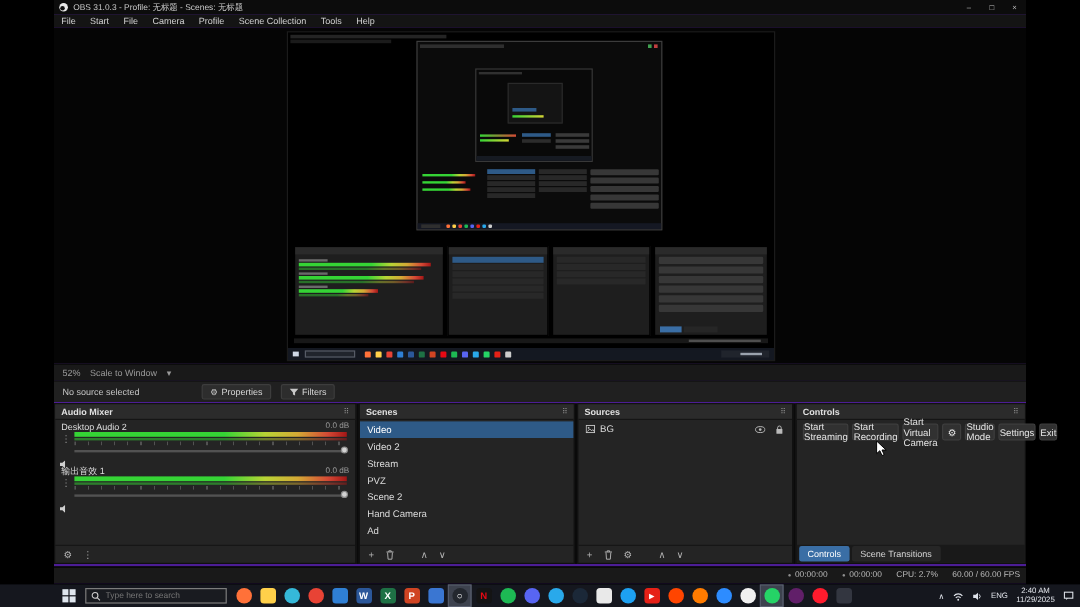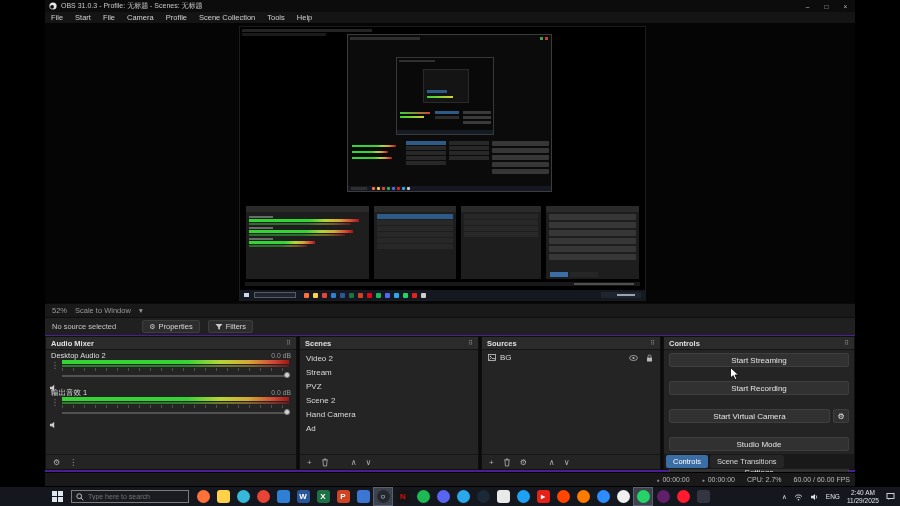--- a/index.html
+++ b/index.html
@@ -54,21 +54,21 @@
   .slider{position:relative;height:8px;margin-top:1px}
   .track{position:absolute;left:0;right:0;top:3px;height:2px;background:#525252}
   .handle{position:absolute;right:-1px;top:0;width:6px;height:6px;border-radius:3px;background:#d2d2d2;border:1px solid #8a8a8a}
   
   .list{position:absolute;left:0;right:0;top:14px;bottom:15px;overflow:hidden}
   .scene-row{height:14px;display:flex;align-items:center;padding-left:6px;font-size:8px;color:#dadada}
   .scene-row.sel{background:var(--accent,#2e5a87);color:#fff}
   .src-row{height:13px;display:flex;align-items:center;gap:4px;padding:0 6px;font-size:8px;color:#dadada}
   .row-icons{margin-left:auto;display:flex;gap:7px;align-items:center}
   
-  .ctrl-stack{position:absolute;left:5px;right:5px;top:16px;display:flex;flex-direction:column;gap:14px}
+  .ctrl-stack{position:absolute;left:5px;right:5px;top:16px;display:flex;flex-direction:row;gap:3px}
   .ctrl-btn{height:14px;background:#313131;border:1px solid #3e3e3e;border-radius:2px;
     display:flex;align-items:center;justify-content:center;font-size:8px;color:#e4e4e4}
   .vc-row{display:flex;gap:3px}
   .vc-row .ctrl-btn{flex:1}
   .vc-gear{width:16px;flex:none !important}
   .tabbar{position:absolute;left:0;right:0;bottom:0;height:15px;background:#191919;
     display:flex;align-items:center;gap:2px;padding:0 2px}
   .tab{height:13px;display:flex;align-items:center;padding:0 7px;font-size:7.5px;color:#d6d6d6;border-radius:2px;background:#262626}
   .tab.active{background:var(--tab-active,#3a6ea5);color:#fff}
   
@@ -273,21 +273,21 @@
     </div>
 
     <div class="zoomrow">
       <span>52%</span>
       <span>Scale to Window</span>
       <span>▾</span>
     </div>
 
     <div class="srcrow">
       <span>No source selected</span>
-      <span class="tool-btn" style="margin-left:18px">
+      <span class="tool-btn" style="margin-left:44px">
         <span class="g">⚙</span>
         <span>Properties</span>
       </span>
       <span class="tool-btn">
         <span style="display:flex">
           <svg width="8" height="8" viewBox="0 0 9 8">
               <path d="M0.5,0.5 h8 l-3,3.5 v3 l-2,-1 v-2 Z" fill="#c9c9c9"></path>
             </svg>
         </span>
         <span>Filters</span>
@@ -350,20 +350,21 @@
           <span>⋮</span>
         </div>
       </div>
 
       <div class="panel" style="left:254px;width:180px">
         <div class="panel-h">
           <span>Scenes</span>
           <span class="dock-glyph">⠿</span>
         </div>
         <div class="list">
+          <div class="scene-row sel">Video</div>
           <div class="scene-row">Video 2</div>
           <div class="scene-row">Stream</div>
           <div class="scene-row">PVZ</div>
           <div class="scene-row">Scene 2</div>
           <div class="scene-row">Hand Camera</div>
           <div class="scene-row">Ad</div>
         </div>
         <div class="panel-foot">
           <span>+</span>
           <span style="display:flex">

